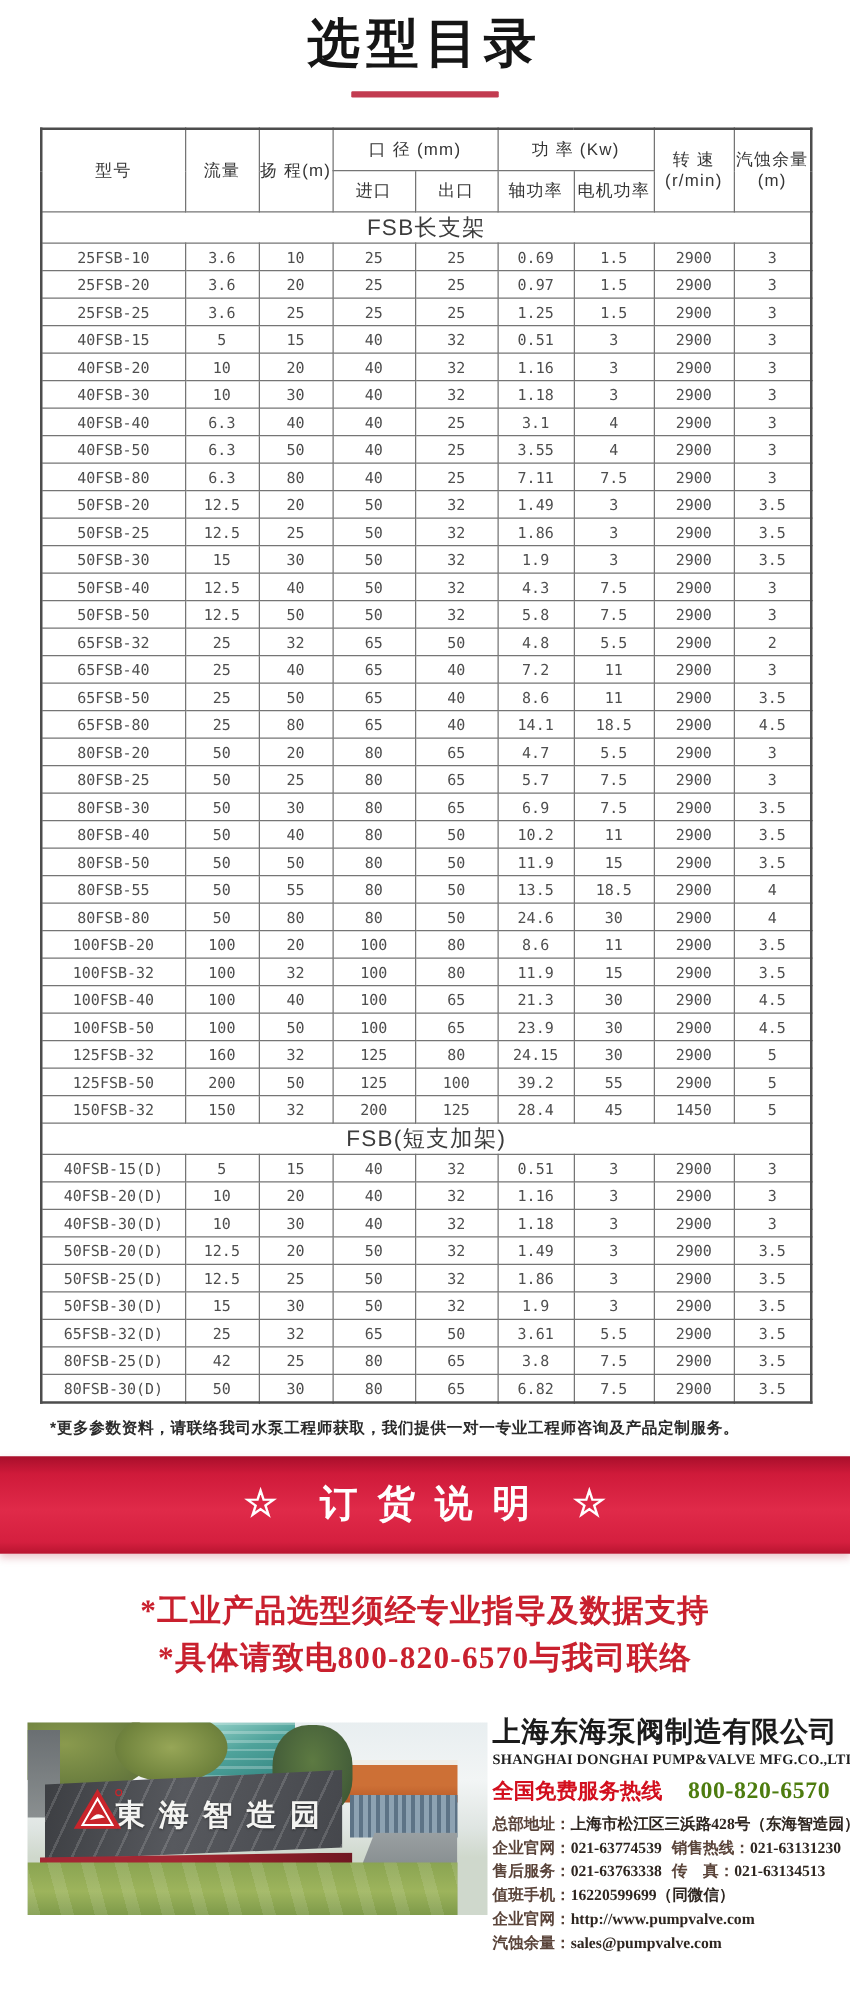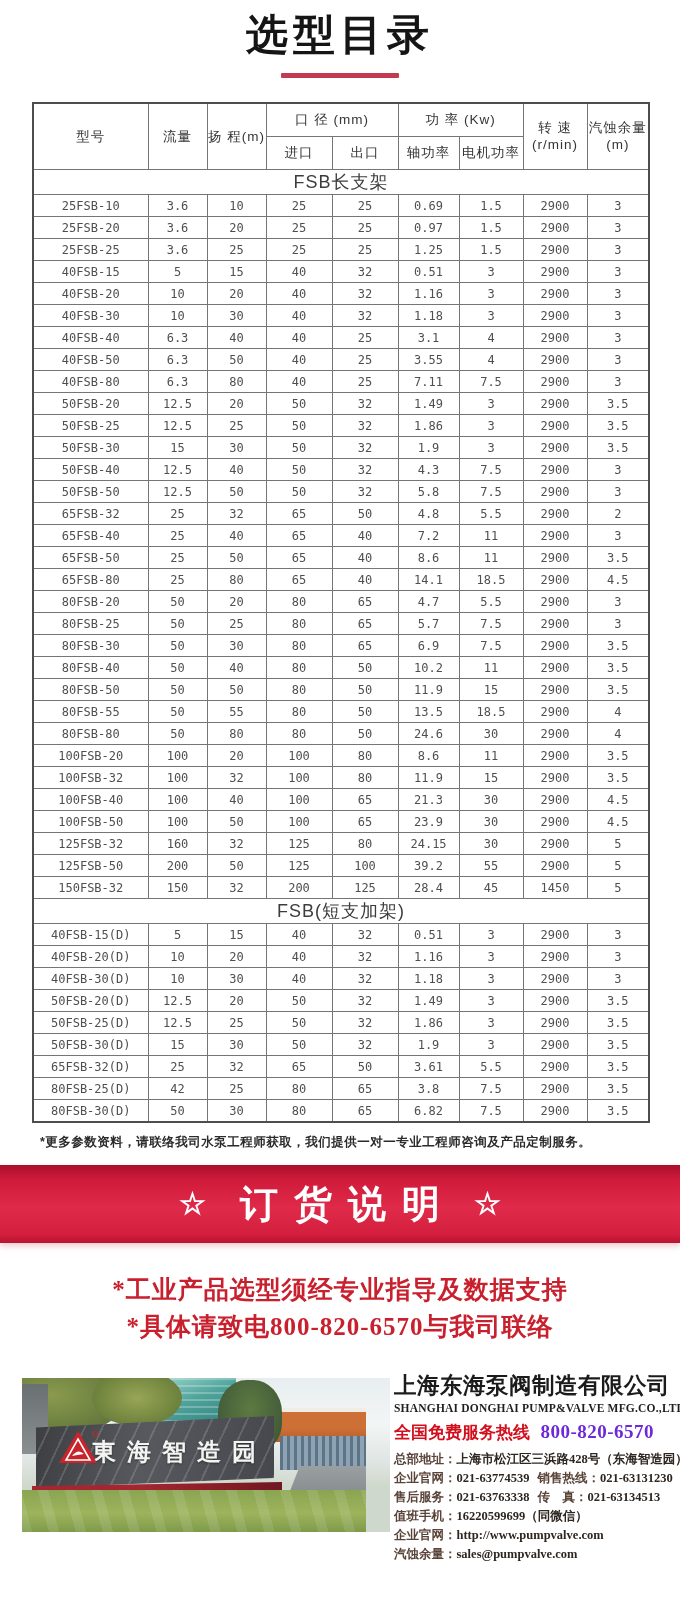--- a/index.html
+++ b/index.html
@@ -46,21 +46,21 @@
   .order-banner{
     margin-top:14px;height:78px;width:100%;
     background:linear-gradient(180deg,#a80f2b 0%,#cf1a3a 18%,#e02a49 55%,#d51f3f 88%,#b8142f 100%);
     display:flex;align-items:center;justify-content:center;
     box-shadow:0 3px 6px rgba(180,30,50,0.25);
   }
   .order-banner .star{
     color:#ffffff;font-size:30px;margin:0 18px;line-height:1;font-weight:bold;
   }
   .order-banner .banner-title{
-    color:#ffffff;font-size:38px;font-weight:bold;letter-spacing:16px;
+    color:#ffffff;font-size:30px;font-weight:bold;letter-spacing:16px;
     text-indent:16px;line-height:1;text-align:center;
   }
   
   .order-notes{margin-top:28px;text-align:center;}
   .order-note{
     font-family:"Liberation Serif",serif;font-weight:bold;color:#c9202e;
     font-size:25px;line-height:37px;letter-spacing:1px;
   }
   
   .company-section{
@@ -128,22 +128,22 @@
   }
   .company-name-en{
     font-family:"Liberation Serif",serif;font-weight:bold;font-size:11.5px;
     color:#1f1f1f;margin-top:3px;letter-spacing:0.2px;white-space:nowrap;
   }
   .hotline-line{margin-top:7px;white-space:nowrap;}
   .hotline-label{
     font-family:"Liberation Serif",serif;font-weight:bold;color:#d30f1e;font-size:17px;
   }
   .hotline-number{
-    font-family:"Liberation Serif",serif;font-weight:bold;color:#6d28d9;font-size:19px;
-    margin-left:6px;letter-spacing:0.5px;
+    font-family:"Liberation Serif",serif;font-weight:bold;color:#4d7c0f;font-size:19px;
+    margin-left:16px;letter-spacing:0.5px;
   }
   .contact-lines{margin-top:6px;}
   .contact-line{
     font-family:"Liberation Serif",serif;font-weight:bold;font-size:12.5px;
     color:#46362e;line-height:19px;white-space:nowrap;
   }
   .contact-line .c-label{color:#5a443a;text-align:right;}
   .contact-line .c-value{color:#2e2620;margin-right:8px;}
 </style>
 </head>

